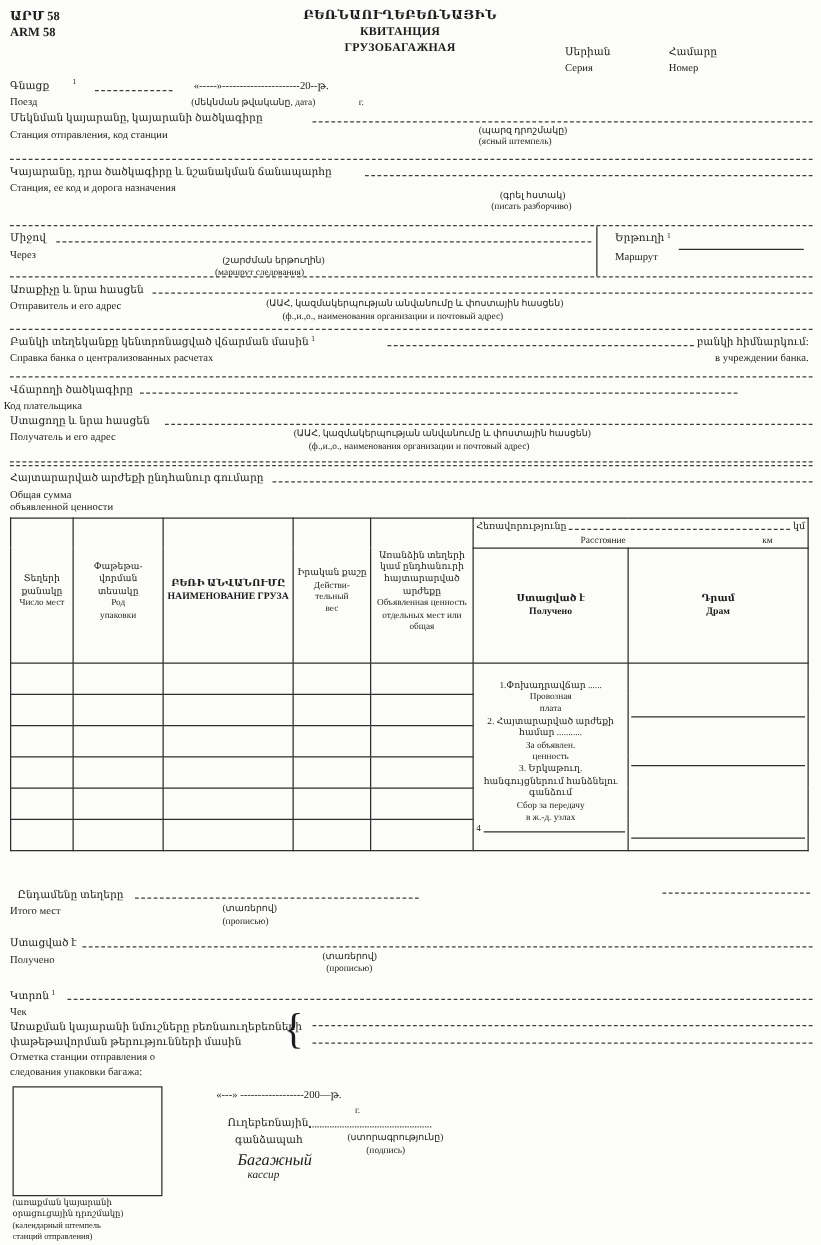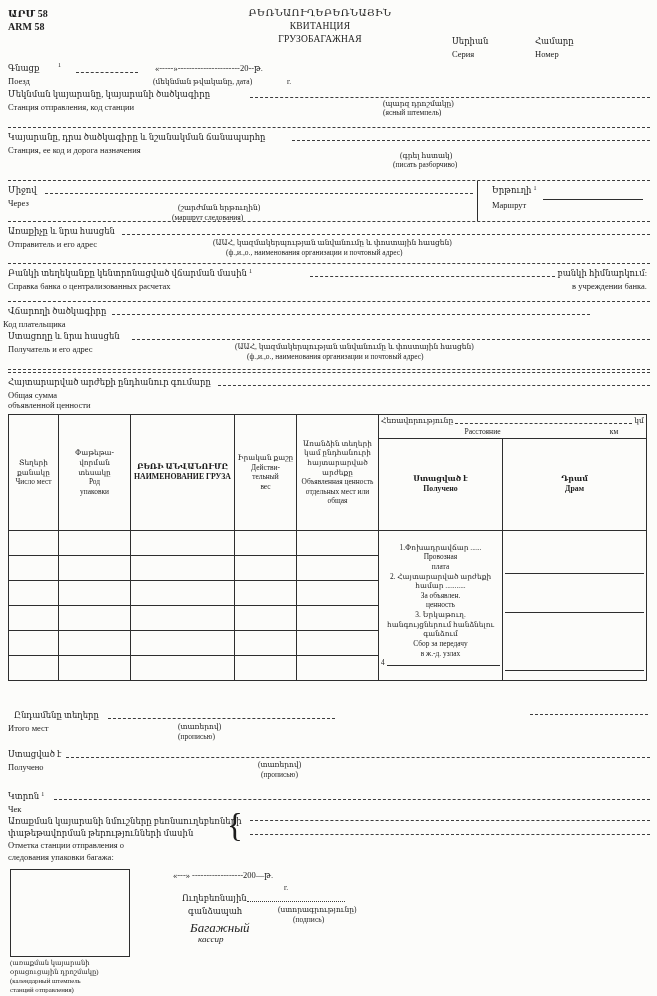--- a/index.html
+++ b/index.html
@@ -1,27 +1,27 @@
 <!DOCTYPE html>
 <html><head>
 <meta charset="utf-8">
 <style>
   html,body{margin:0;padding:0;background:#9a9a9a;}
   .page{position:relative;width:657px;height:996px;background:#fcfcfa;overflow:hidden;
         font-family:"Liberation Serif","DejaVu Serif","DejaVu Sans",serif;color:#1c1c1c;}
   .t{position:absolute;font-size:8.5px;line-height:1.12;white-space:nowrap;}
   .b{font-weight:bold;}
-  .h{font-size:7.5px;}
+  .h{font-size:7.5px;font-family:Liberation Serif, serif;}
   .i{font-style:italic;}
   .dl{position:absolute;height:0;border-bottom:1px dashed #3c3c3c;}
   .dot{border-bottom-style:dotted;}
   .sol{position:absolute;background:#2e2e2e;}
   .sup{font-size:6px;position:relative;top:-3px;}
   .titleblock{position:absolute;left:205px;top:6px;width:230px;text-align:center;}
-  .titleblock div{font-weight:normal;font-size:10px;line-height:13.5px;letter-spacing:.4px;}
+  .titleblock div{font-weight:bold;font-size:10px;line-height:13.5px;letter-spacing:.4px;}
   .titleblock .ru{font-size:9.5px;letter-spacing:.2px;}
   .ftable{position:absolute;left:8px;top:414px;width:638px;border-collapse:collapse;table-layout:fixed;}
   .ftable th,.ftable td{border:1px solid #2e2e2e;font-weight:normal;font-size:7.4px;
         text-align:center;vertical-align:middle;padding:1px 2px;line-height:1.3;}
   .ftable .hdrbold{font-weight:bold;font-size:7.8px;}
   .distline1{display:flex;align-items:flex-end;font-size:7.6px;padding:1px 2px;}
   .ddash{flex:1;border-bottom:1px dashed #3c3c3c;margin:0 2px 2px 2px;}
   .distline2{display:flex;font-size:7.6px;padding:0 2px 1px 2px;}
   .distline2 .c{flex:1;text-align:center;}
   .distline2 .k{width:60px;text-align:center;}

